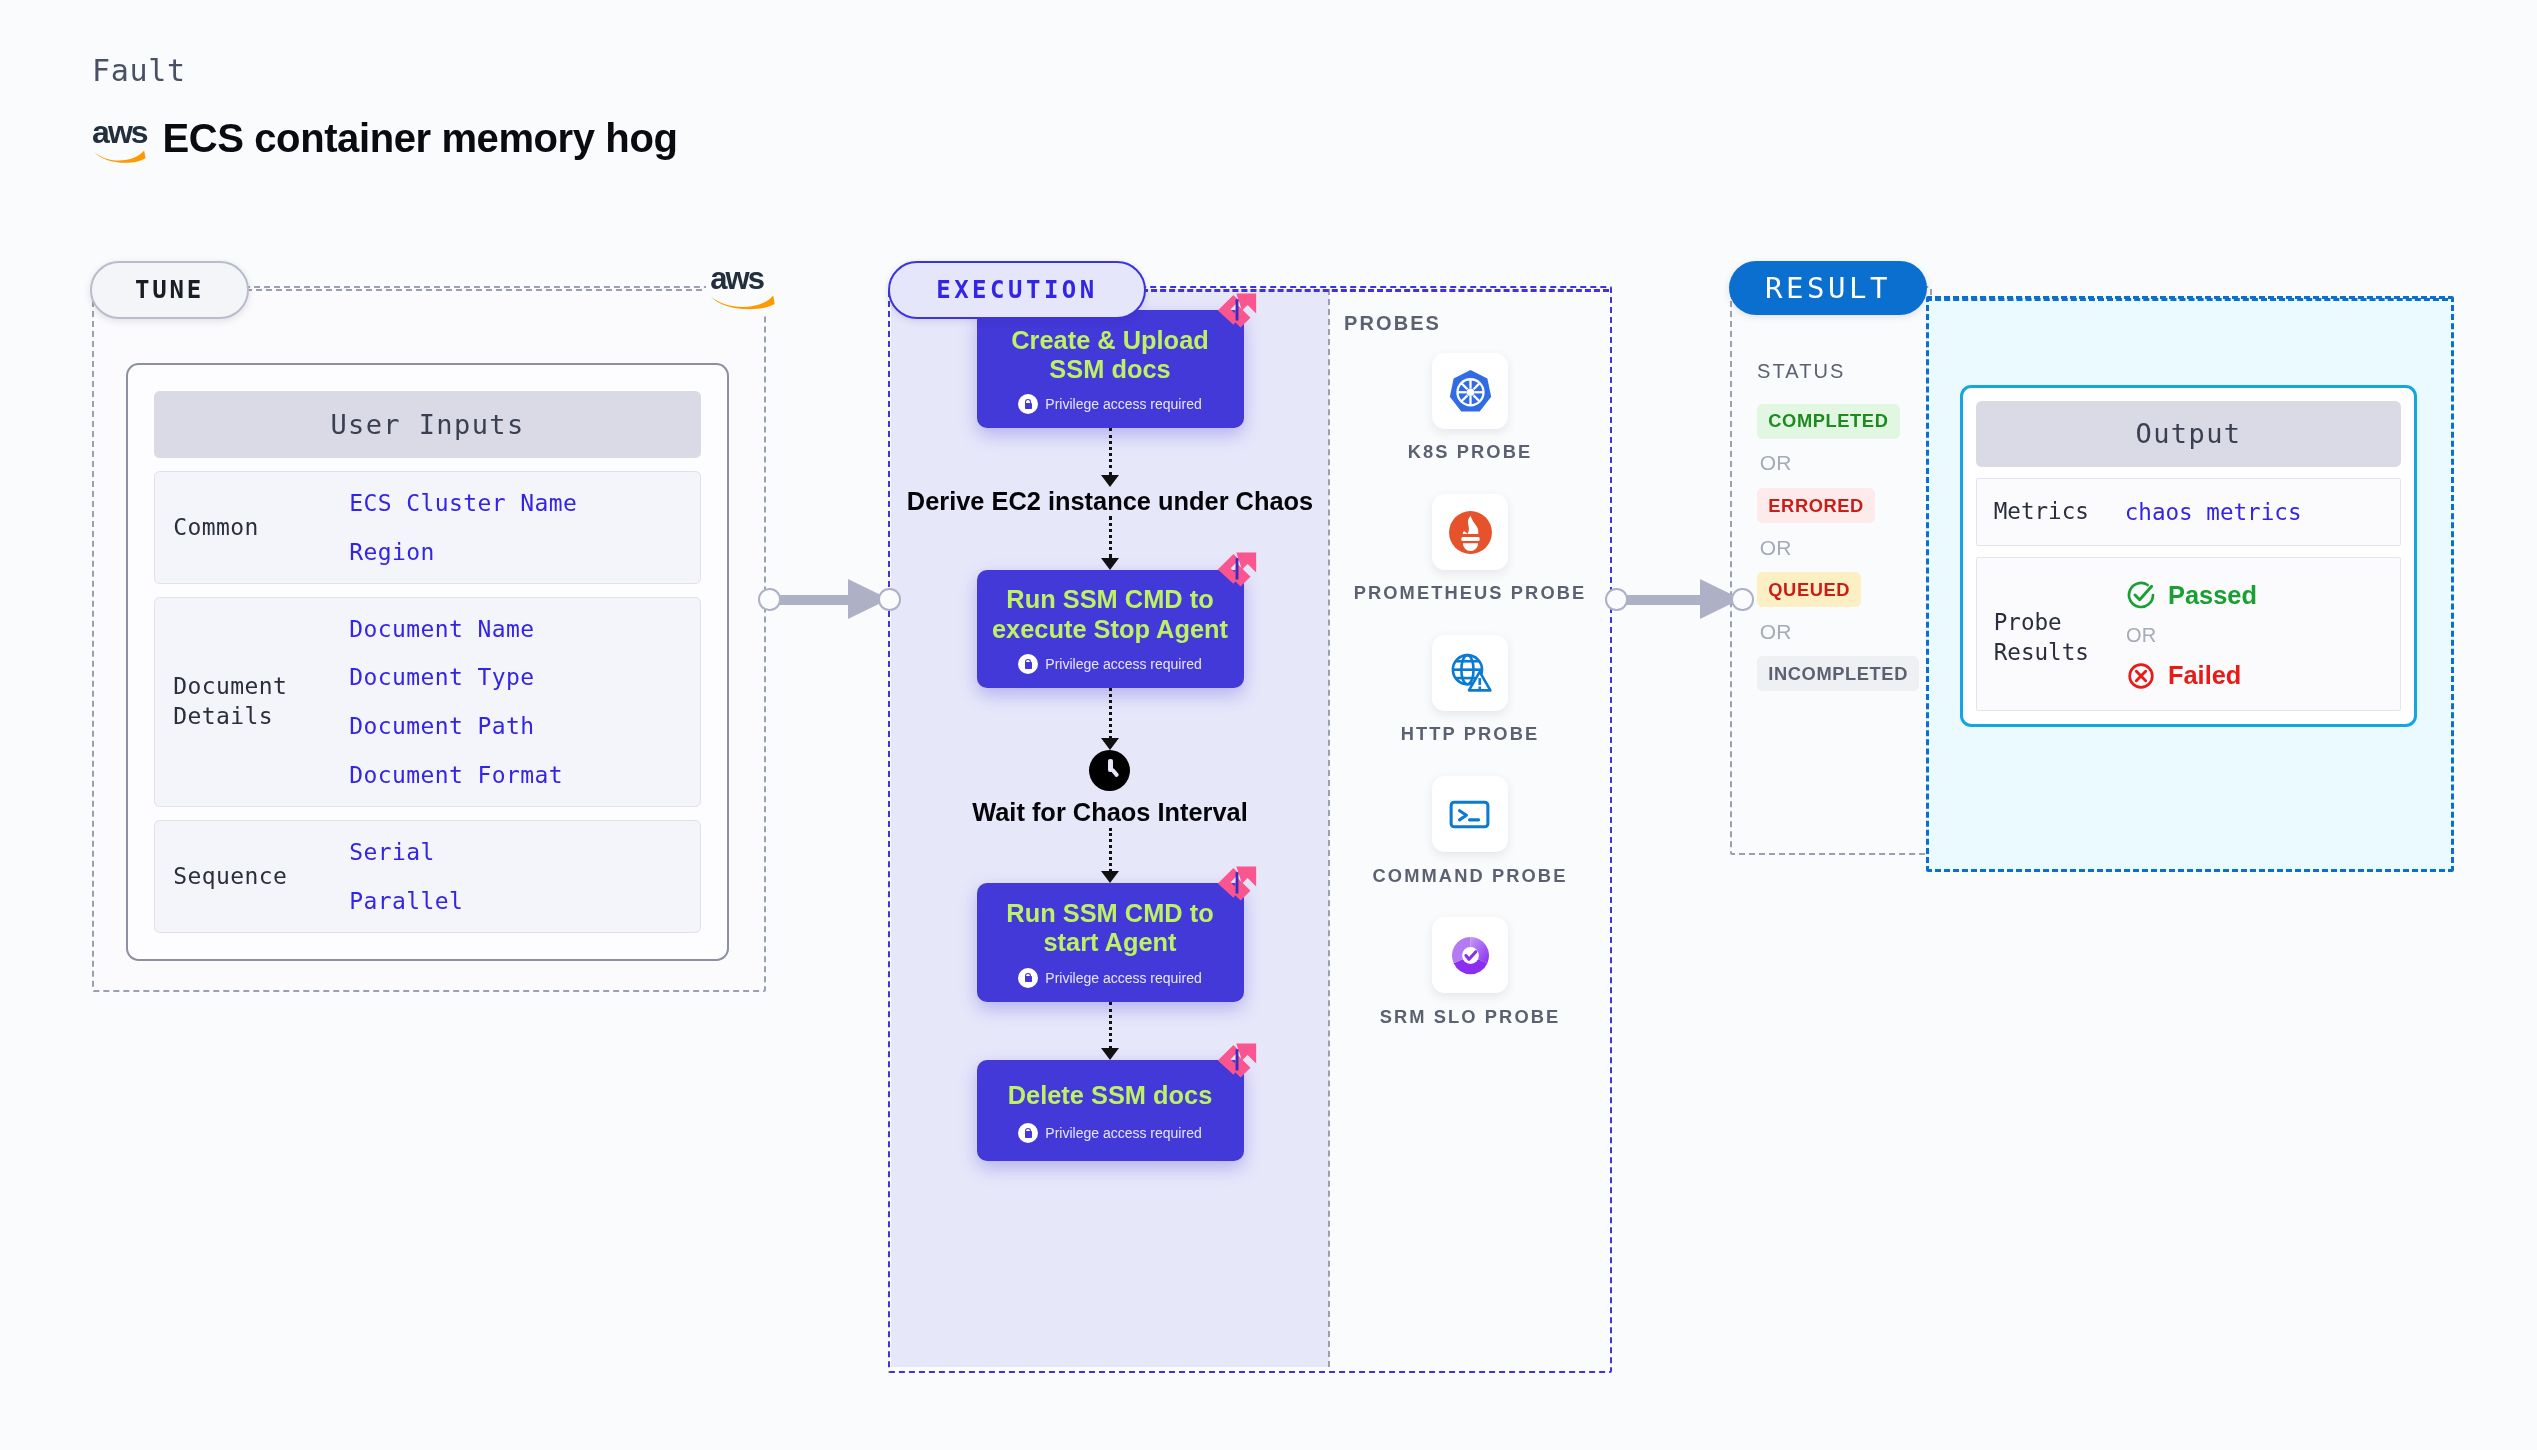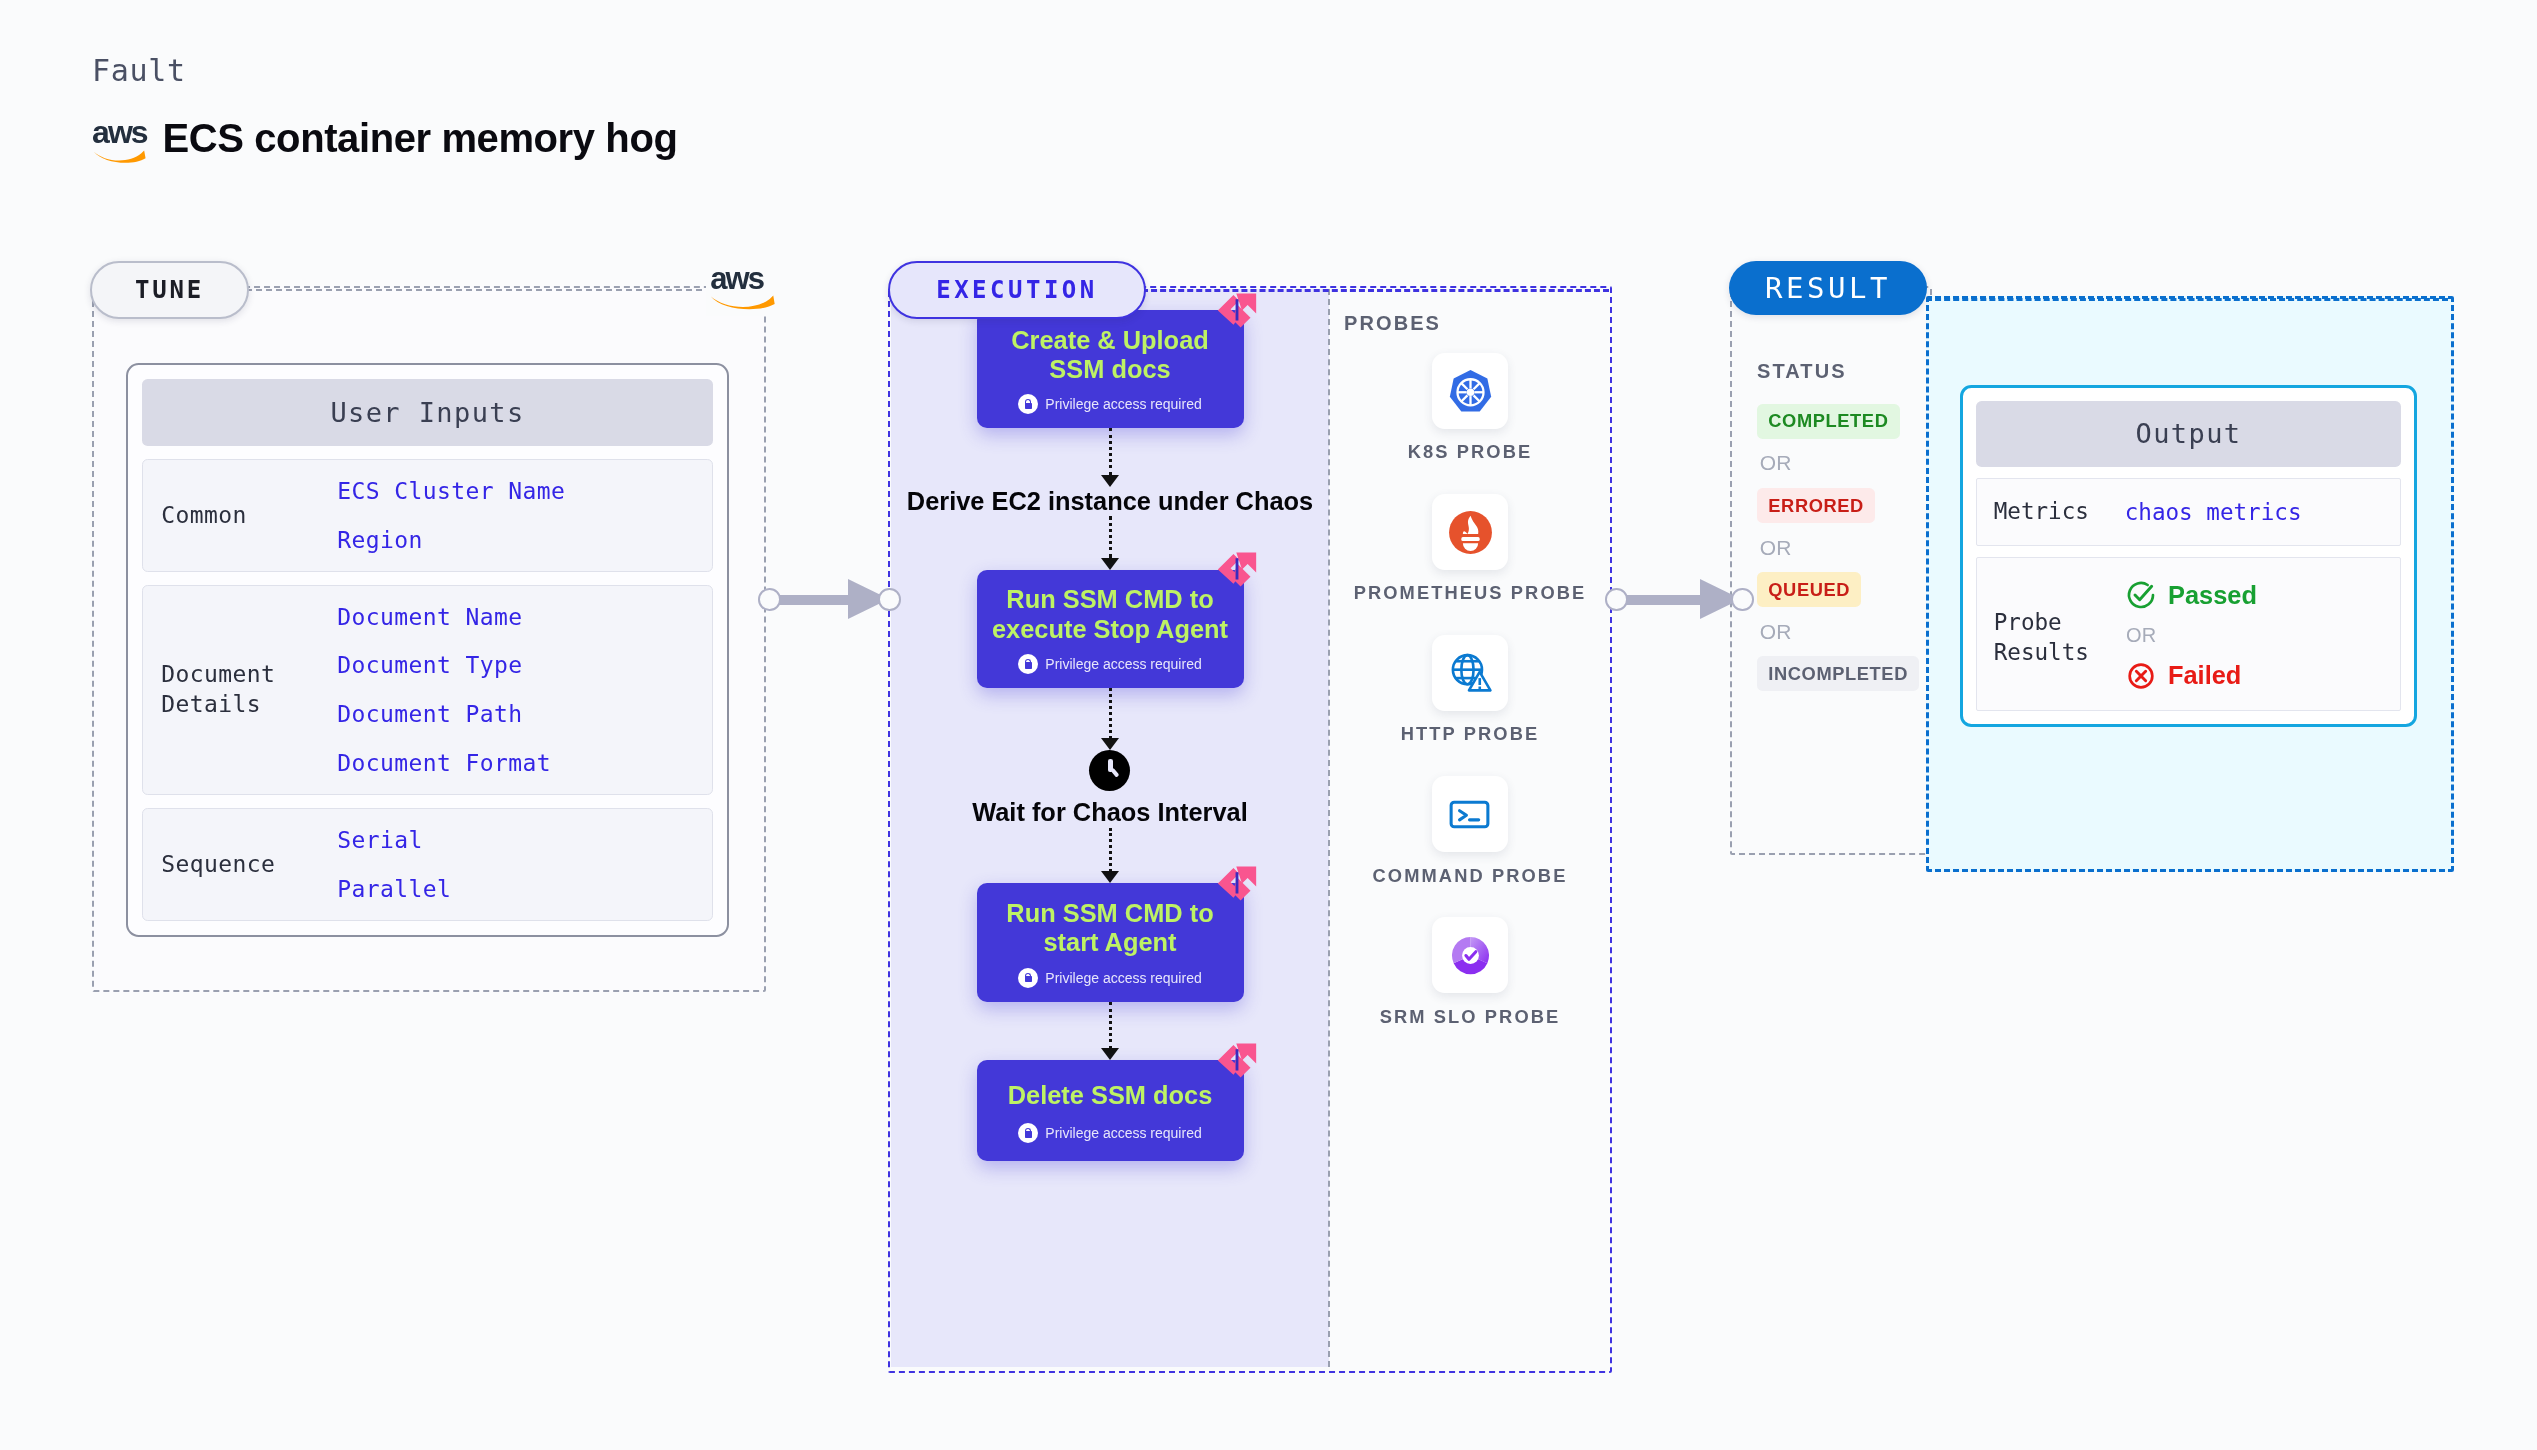--- a/index.html
+++ b/index.html
@@ -42,21 +42,21 @@
   #tune-dashed{
     position:absolute;left:92px;top:286px;width:670px;height:702px;
     border:2.1px dashed #9aa0b0;border-radius:2.1px;background:#fbfbfd;z-index:1;
   }
   #tune-aws{position:absolute;left:706px;top:260px;width:78px;height:56px;background:#fafbfc;z-index:5;}
   #tune-dash-line{position:absolute;left:246px;top:289px;width:466px;height:0;border-top:2.8px dashed #9aa0b0;z-index:4;}
 
   #user-inputs-card{
     position:absolute;left:126px;top:363px;width:603px;
     box-sizing:border-box;border:2.1px solid #8c90a0;border-radius:12.7px;
-    background:#fdfdff;padding:14px;z-index:3;
+    background:#fdfdff;padding:26px;z-index:3;
   }
   #user-inputs-head{
     background:#d9dae6;border-radius:5.6px;height:67px;
     display:flex;align-items:center;justify-content:center;
     font-size:27px;color:#3a3f52;letter-spacing:1.4px;
   }
   .ui-section{
     margin-top:12.7px;border:1.4px solid #dfe1eb;border-radius:5.6px;background:#f4f5fa;
     display:flex;align-items:center;padding:18.3px 0 18.3px 18.3px;box-sizing:border-box;
   }
@@ -124,21 +124,21 @@
   #result-status-box{
     position:absolute;left:1730px;top:286px;width:198px;height:565px;
     border:2.1px dashed #9aa0b0;border-radius:2.1px;background:#fafbfc;z-index:1;
   }
   #result-out-box{
     position:absolute;left:1926px;top:296px;width:522px;height:570px;
     border:3.5px dashed #0a6fce;border-radius:2.1px;background:#eafaff;z-index:1;
   }
   #result-dash-line{position:absolute;left:1926px;top:298px;width:522px;height:0;border-top:3.5px dashed #0a6fce;z-index:4;}
   #status-list{position:absolute;left:1757px;top:360px;width:162px;z-index:5;}
-  #status-label{font-size:20px;letter-spacing:2.1px;color:#5c6172;font-weight:bold;margin-bottom:21px;}
+  #status-label{font-size:20px;letter-spacing:2.1px;color:#5c6172;font-weight:normal;margin-bottom:21px;}
   .status-badge{display:inline-block;padding:6.4px 11.3px;border-radius:5.6px;font-size:18.3px;font-weight:bold;letter-spacing:0.6px;}
   .status-or{font-size:21px;color:#a6abb9;margin:12.7px 0 12.7px 2.8px;}
 
   #output-card{
     position:absolute;left:1960px;top:385px;width:457px;box-sizing:border-box;
     border:3.5px solid #14a6e0;border-radius:11.3px;background:#fff;padding:12.7px;z-index:5;
   }
   #output-head{background:#d9dae6;border-radius:5.6px;height:66px;display:flex;align-items:center;justify-content:center;
                font-size:27px;color:#3a3f52;letter-spacing:1.4px;}
   .out-section{margin-top:11.3px;border:1.4px solid #e3e5ee;border-radius:2px;background:#fbfbfd;

